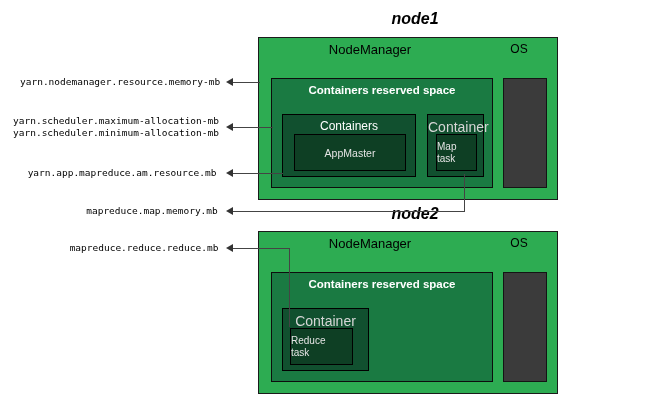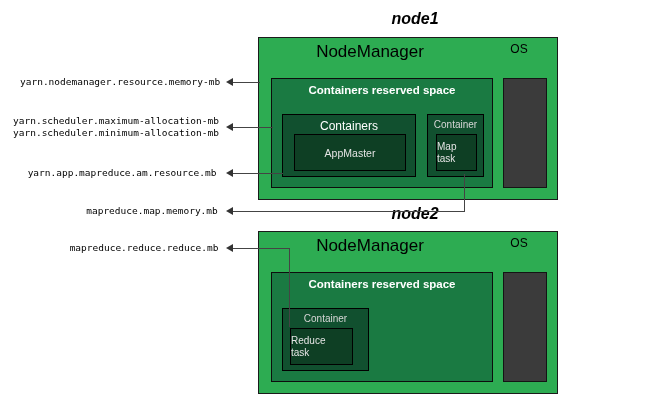--- a/index.html
+++ b/index.html
@@ -92,21 +92,21 @@
   .cap {
     position: absolute;
     left: 0;
     right: 0;
     text-align: center;
     color: #ffffff;
     font-family: "Liberation Sans", sans-serif;
   }
   .cap-nodemanager {
     top: 4px;
-    font-size: 17px;
+    font-size: 13px;
     color: #000000;
     font-weight: normal;
   }
   .cap-os {
     top: 4px;
     font-size: 12px;
     color: #000000;
   }
   .cap-reserved {
     top: 5px;
@@ -115,21 +115,21 @@
     color: #ffffff;
   }
   .cap-containers {
     top: 4px;
     font-size: 12px;
     font-weight: normal;
     color: #ffffff;
   }
   .cap-container {
     top: 4px;
-    font-size: 10px;
+    font-size: 14px;
     font-weight: normal;
     color: #d6d6d6;
   }
   .cap-task {
     position: absolute;
     left: 0;
     right: 0;
     top: 50%;
     transform: translateY(-50%);
     text-align: left;

